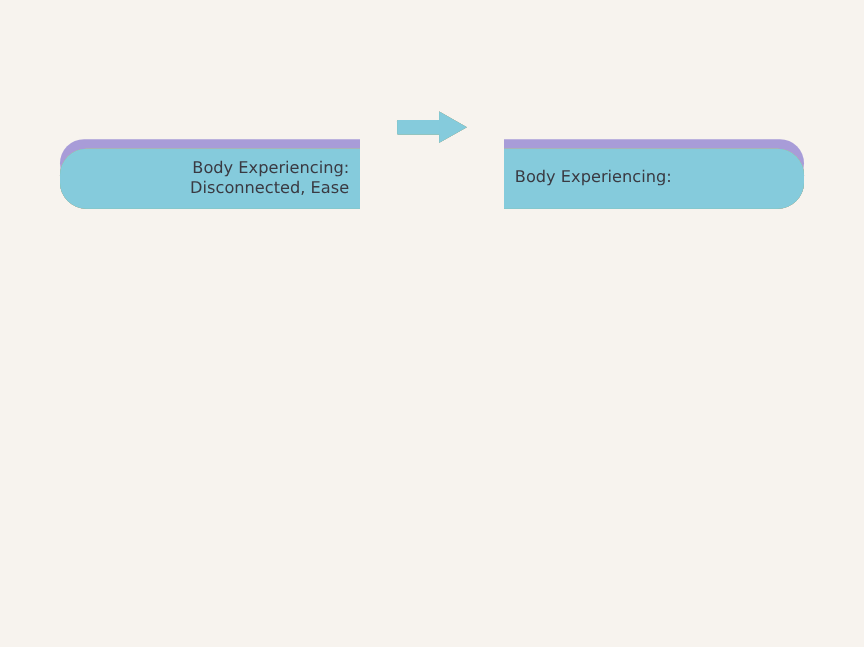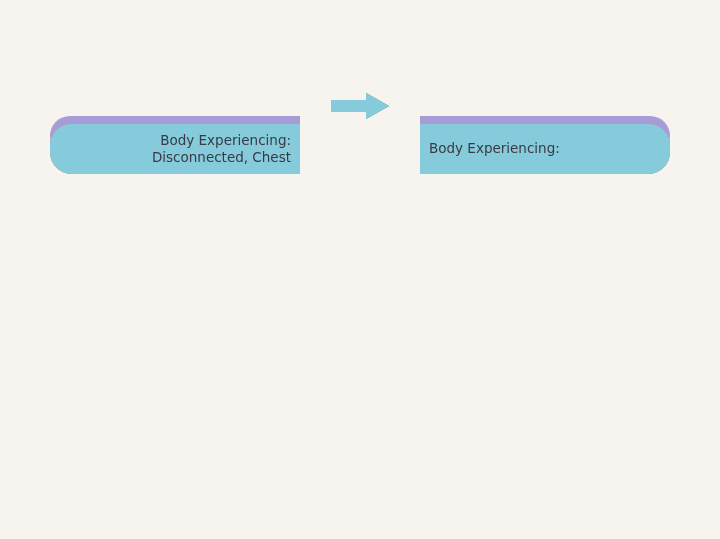--- a/index.html
+++ b/index.html
@@ -274,21 +274,21 @@
             <div>
               <span class="line2">Hands &amp; Feet</span>
               <span class="line2">Warm</span>
             </div>
           </div>
         </div>
         <div class="row row-body">
           <div class="side side-left" style="background: rgb(133, 203, 220); color: rgb(58, 58, 66);">
             <div>
               <span class="line2">Body Experiencing:</span>
-              <span class="line2">Disconnected, Chest</span>
+              <span class="line2">Disconnected, Ease</span>
             </div>
           </div>
           <div class="gutter" style="background: rgb(247, 243, 238);">
             <div class="arrow" style="color: rgb(133, 203, 220);">
               <div class="shaft"></div>
               <div class="head"></div>
             </div>
           </div>
           <div class="side side-right" style="background: rgb(133, 203, 220); color: rgb(58, 58, 66);">
             <div>

